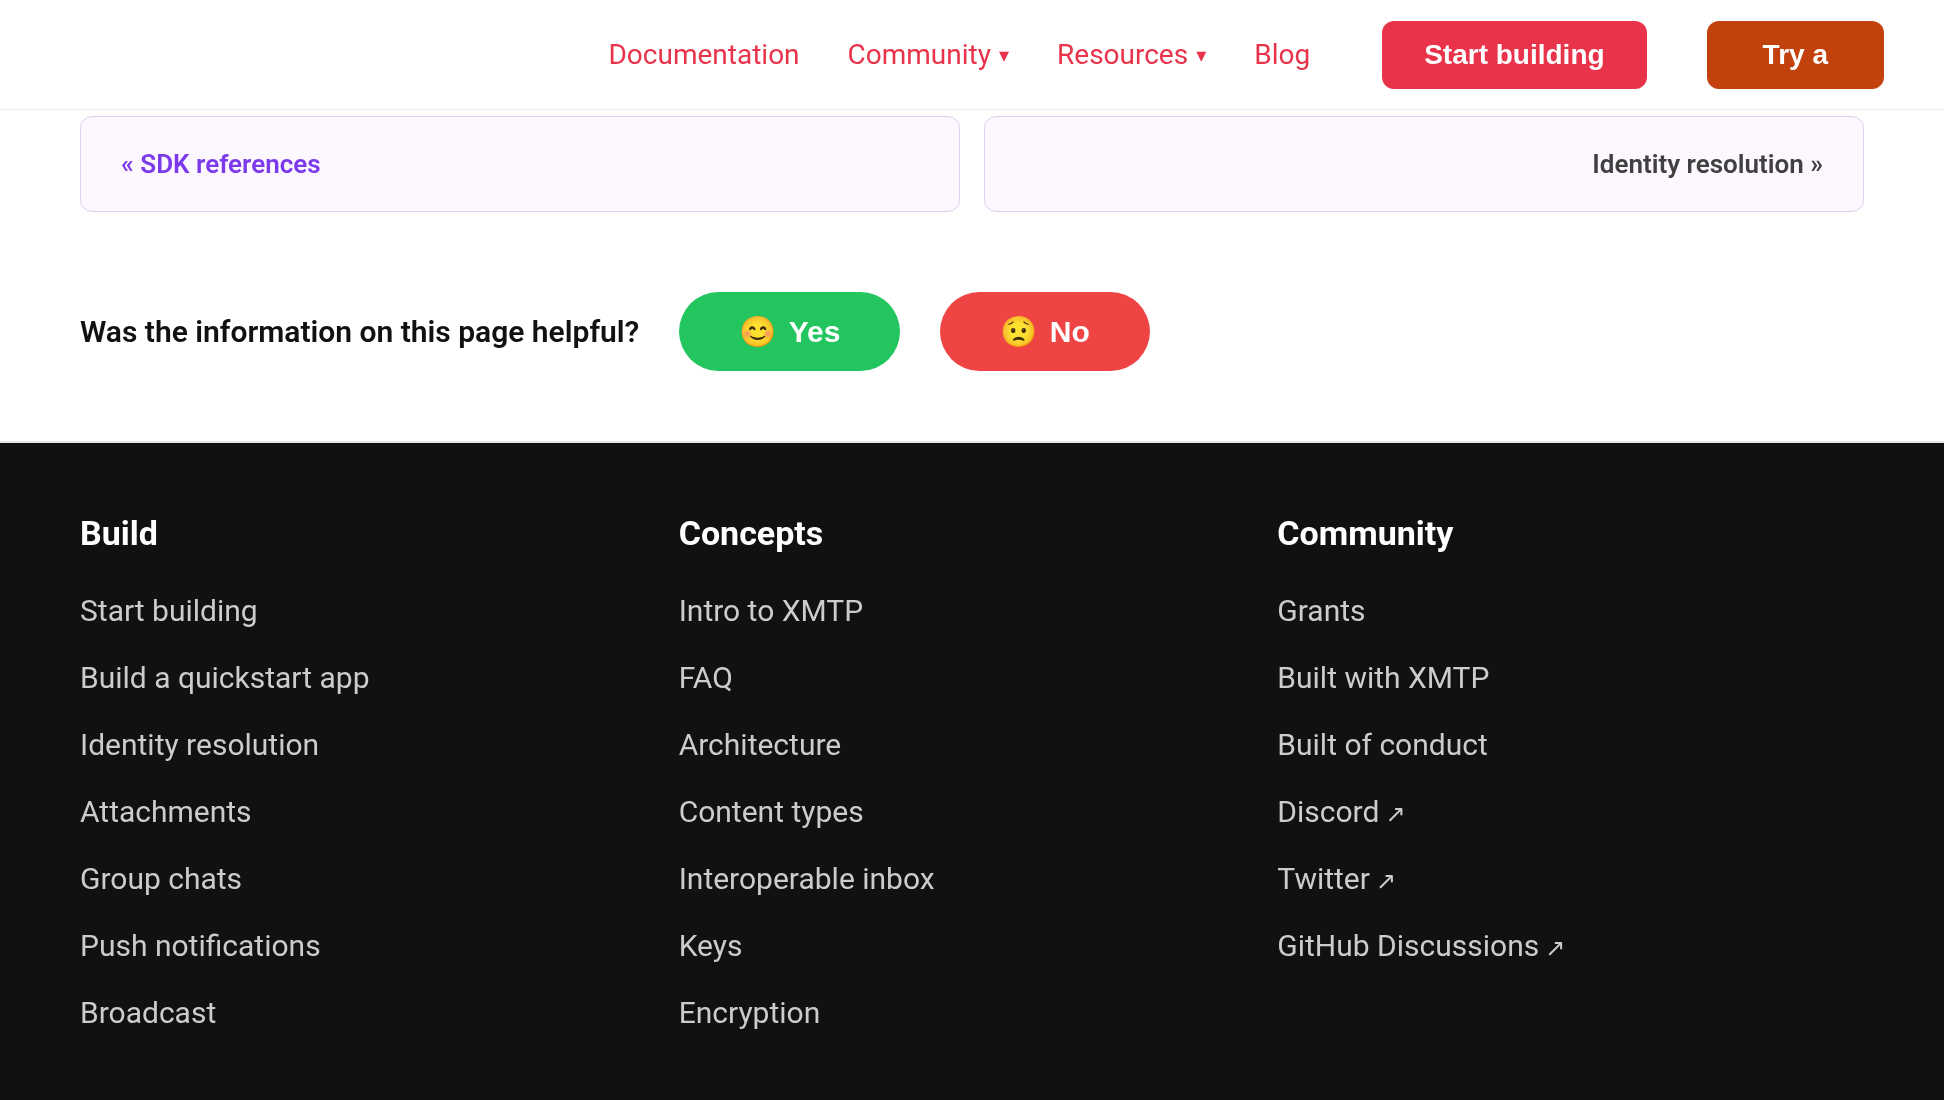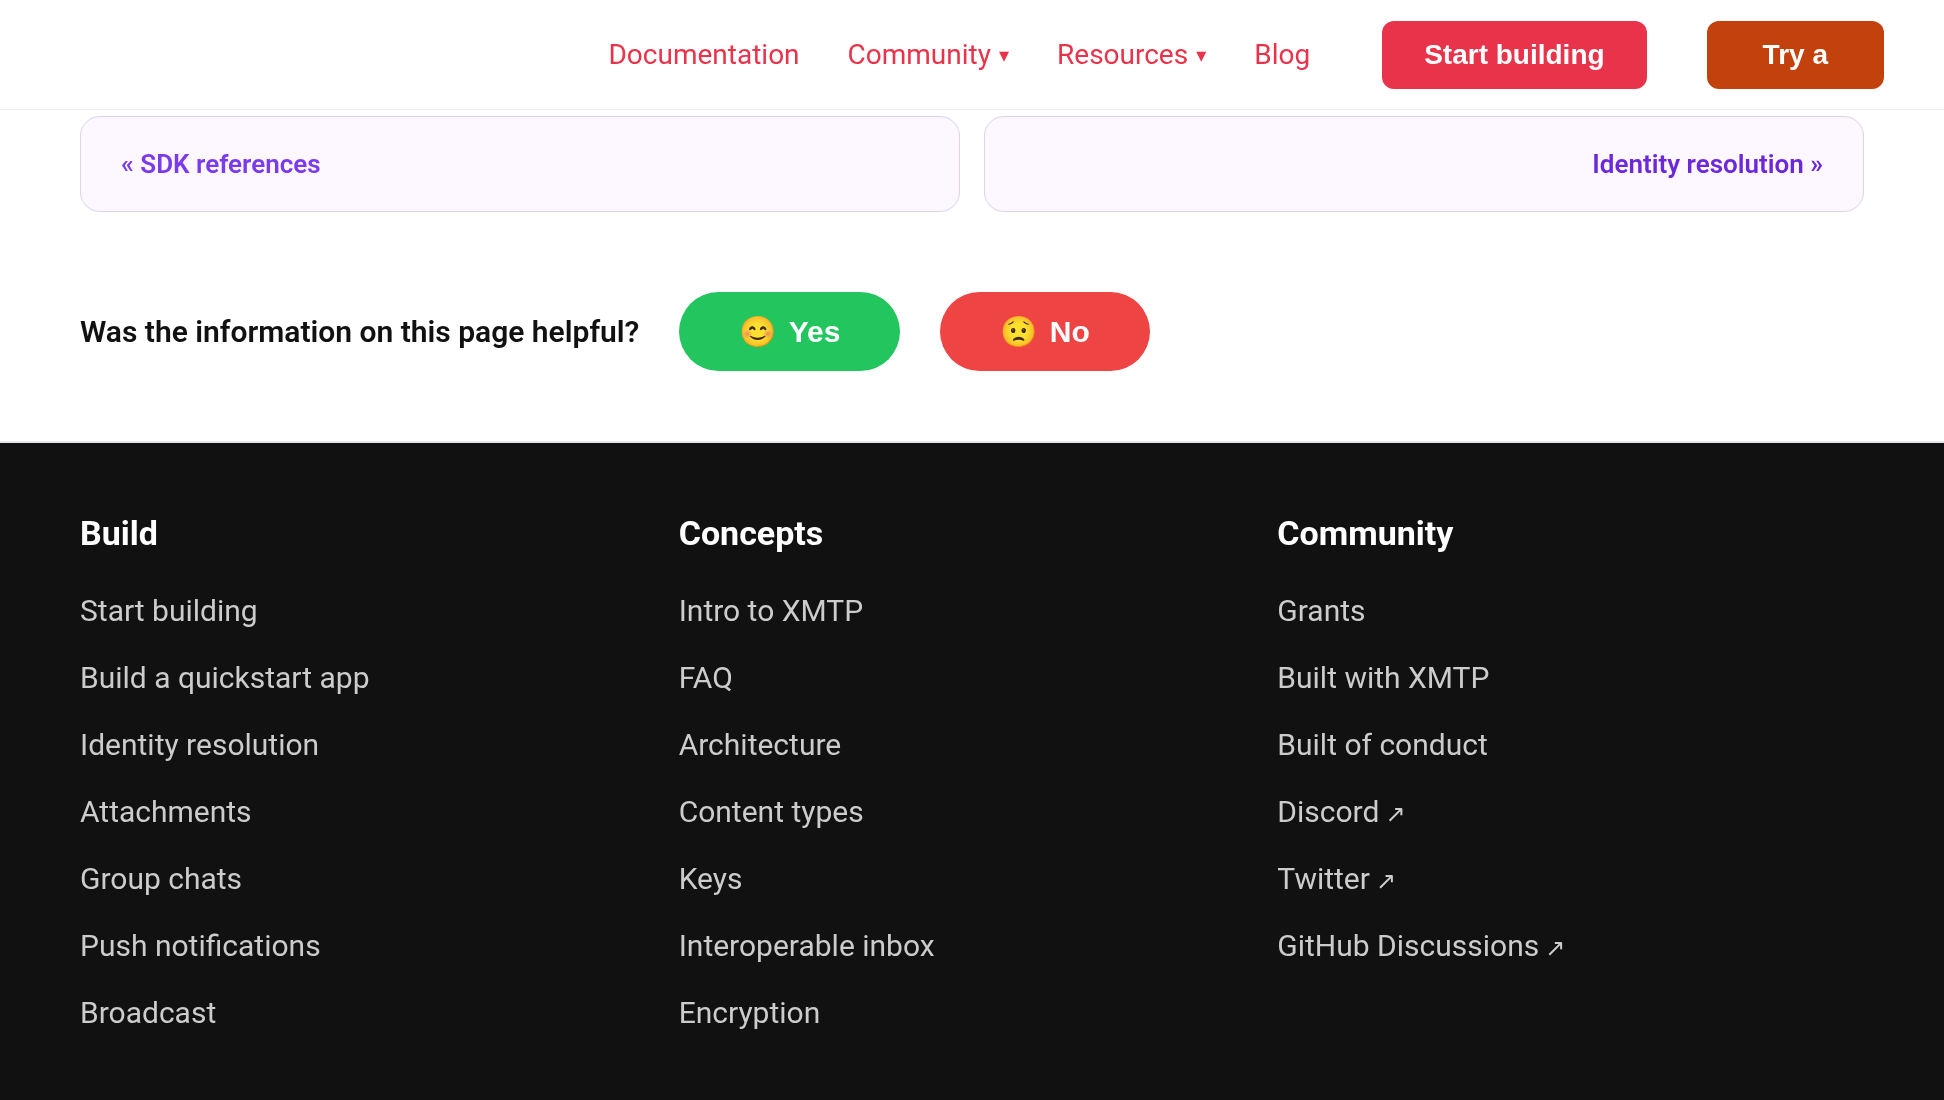--- a/index.html
+++ b/index.html
@@ -82,37 +82,37 @@
     
     .nav-cards {
       display: flex;
       gap: 0;
       padding: 30px 80px;
       background: #fff;
     }
     .nav-card {
       flex: 1;
       border: 1.5px solid #e0d0f0;
-      border-radius: 20px;
+      border-radius: 12px;
       padding: 32px 40px;
       background: #fdf8ff;
       cursor: pointer;
     }
     .nav-card:first-child {
       margin-right: 24px;
     }
     .nav-card-prev {
       color: #7c3aed;
       font-size: 26px;
       font-weight: 600;
       text-decoration: none;
     }
     .nav-card-next {
       text-align: right;
-      color: #6d28d9;
+      color: #404040;
       font-size: 26px;
       font-weight: 600;
       text-decoration: none;
       display: block;
     }
 
     
     .feedback-section {
       display: flex;
       align-items: center;
@@ -253,22 +253,22 @@
         <a class="footer-link">Push notifications</a>
         <a class="footer-link">Broadcast</a>
       </div>
 
       <div class="footer-col">
         <div class="footer-col-title">Concepts</div>
         <a class="footer-link">Intro to XMTP</a>
         <a class="footer-link">FAQ</a>
         <a class="footer-link">Architecture</a>
         <a class="footer-link">Content types</a>
+        <a class="footer-link">Interoperable inbox</a>
         <a class="footer-link">Keys</a>
-        <a class="footer-link">Interoperable inbox</a>
         <a class="footer-link">Encryption</a>
       </div>
 
       <div class="footer-col">
         <div class="footer-col-title">Community</div>
         <a class="footer-link">Grants</a>
         <a class="footer-link">Built with XMTP</a>
         <a class="footer-link">Built of conduct</a>
         <a class="footer-link">
           <span>Discord</span><span class="external-icon">↗</span>

